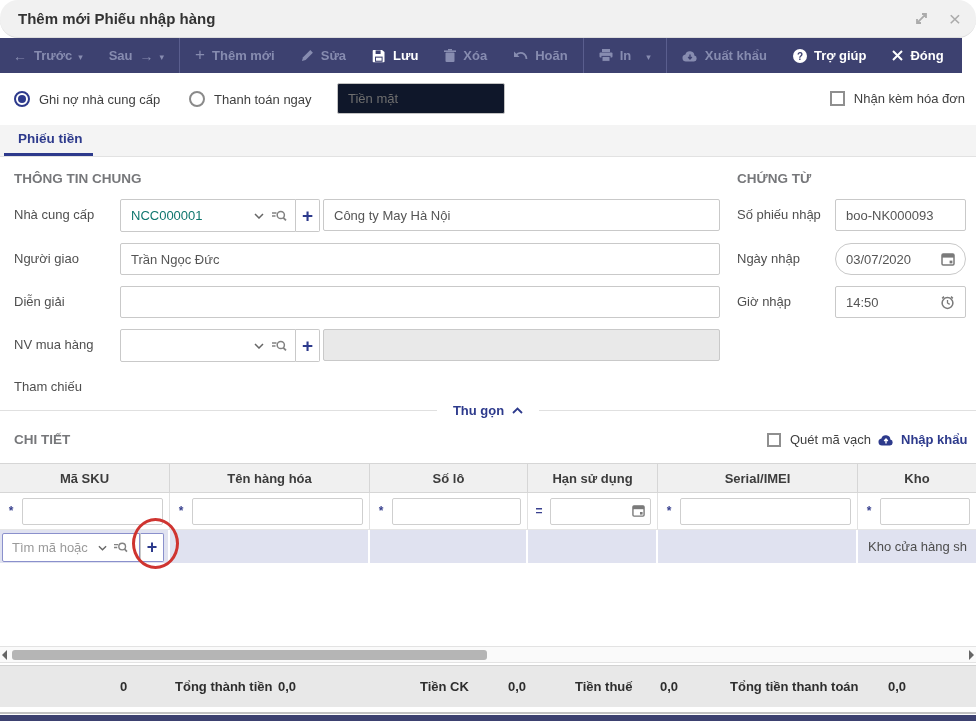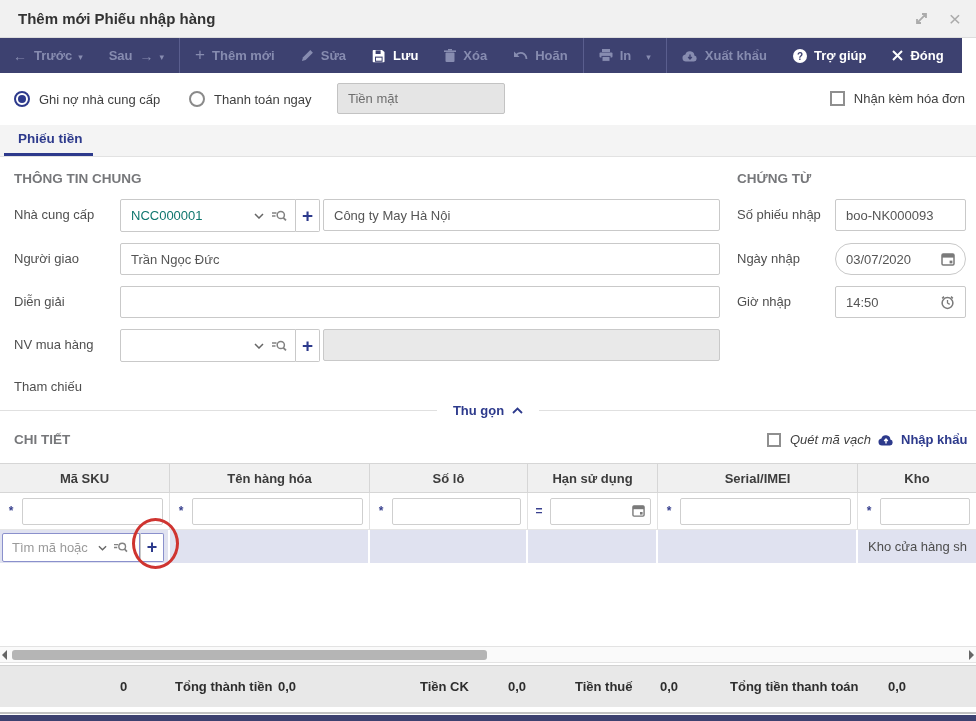--- a/index.html
+++ b/index.html
@@ -5,21 +5,21 @@
   * { box-sizing: border-box; margin: 0; padding: 0; }
   html,body { width: 976px; height: 721px; }
   body {
     font-family: "Liberation Sans", "DejaVu Sans", sans-serif;
     font-size: 13px; color: #444; background: #fff; overflow: hidden;
   }
   .window { position: relative; width: 976px; height: 721px; background: #fff; overflow: hidden; }
 
   
   .titlebar { position: absolute; left:0; top:0; width:976px; height:38px;
-    background:#f1f1f1; border-bottom:1px solid #ddd; display:flex; align-items:center; }
+    background:#f1f1f1; border-bottom:1px solid #ddd; display:flex; align-items:center;border-radius:18px; }
   .titlebar .title { font-size:15px; font-weight:700; color:#333; padding-left:18px; flex:1; }
   .titlebar .winbtn { width:26px; height:26px; display:flex; align-items:center; justify-content:center;
     color:#ababab; cursor:pointer; margin-right:8px; }
 
   
   .toolbar { position:absolute; left:0; top:38px; width:962px; height:35px;
     background:#3d4170; display:flex; align-items:stretch; }
   .tb-btn { display:flex; align-items:center; gap:7px; padding:0 13px; border:none; background:none;
     color:#fff; font-weight:700; font-size:13px; font-family:inherit; cursor:pointer; }
   .tb-btn.dis { color:#878cb0; cursor:default; }
@@ -29,21 +29,21 @@
   .tb-arrow { font-size:14px; }
 
   
   .radio { width:16px; height:16px; border:2px solid #8a8a8a; border-radius:50%; display:inline-block;
     background:#fff; flex:0 0 auto; }
   .radio.sel { border-color:#2d3a8c; position:relative; }
   .radio.sel::after { content:""; position:absolute; left:2px; top:2px; width:8px; height:8px;
     border-radius:50%; background:#2d3a8c; }
   .chk { width:15px; height:15px; border:2px solid #8f8f8f; background:#fff; display:inline-block; flex:0 0 auto; }
   .pay-item { position:absolute; display:flex; align-items:center; gap:9px; color:#3f3f3f; }
-  .dis-input { background:#e5e5e5; border:1px solid #c3c3c3; border-radius:2px; color:#6e6e6e;
+  .dis-input { background:#0f172a; border:1px solid #c3c3c3; border-radius:2px; color:#6e6e6e;
     display:flex; align-items:center; padding:0 10px; }
 
   
   .tabstrip { position:absolute; left:0; top:125px; width:976px; height:32px; background:#f4f4f4;
     border-bottom:1px solid #e2e2e2; }
   .tab { position:absolute; left:18px; top:6px; font-weight:700; color:#2d3a8c; font-size:13.5px; cursor:pointer; }
   .tab-underline { position:absolute; left:4px; bottom:0; width:89px; height:3px; background:#2d3a8c; }
 
   
   .sec-title { position:absolute; font-weight:700; color:#76777a; font-size:13.5px; }
@@ -328,21 +328,21 @@
     <span class="collapse-link">
       <span>Thu gọn</span>
       <svg width="11" height="7" viewBox="0 0 11 7">
         <path d="M1 6l4.5-4.5L10 6" stroke="#2d3a8c" stroke-width="1.8" fill="none"></path>
       </svg>
     </span>
     <span class="collapse-line"></span>
   </div>
 
   <span class="sec-title" style="left:14px; top:432px;">CHI TIẾT</span>
-  <div class="pay-item" style="left:767px; top:432px;font-style:italic;">
+  <div class="pay-item" style="left:767px; top:432px;">
     <span class="chk" style="width:14px;height:14px;"></span>
     <span style="color:#3f3f3f;">Quét mã vạch</span>
   </div>
   <div class="link-nav" style="position:absolute; left:878px; top:432px;">
     <span>
       <svg width="16" height="12" viewBox="0 0 16 12">
         <path d="M4 11.5a3.5 3.5 0 0 1-.6-6.95A4.6 4.6 0 0 1 12.4 5.6 3 3 0 0 1 12 11.5z" fill="#2d3a8c"></path>
         <path d="M8 9.5v-4 M6.2 7l1.8-2 1.8 2" stroke="#fff" stroke-width="1.4" fill="none"></path>
       </svg>
     </span>

